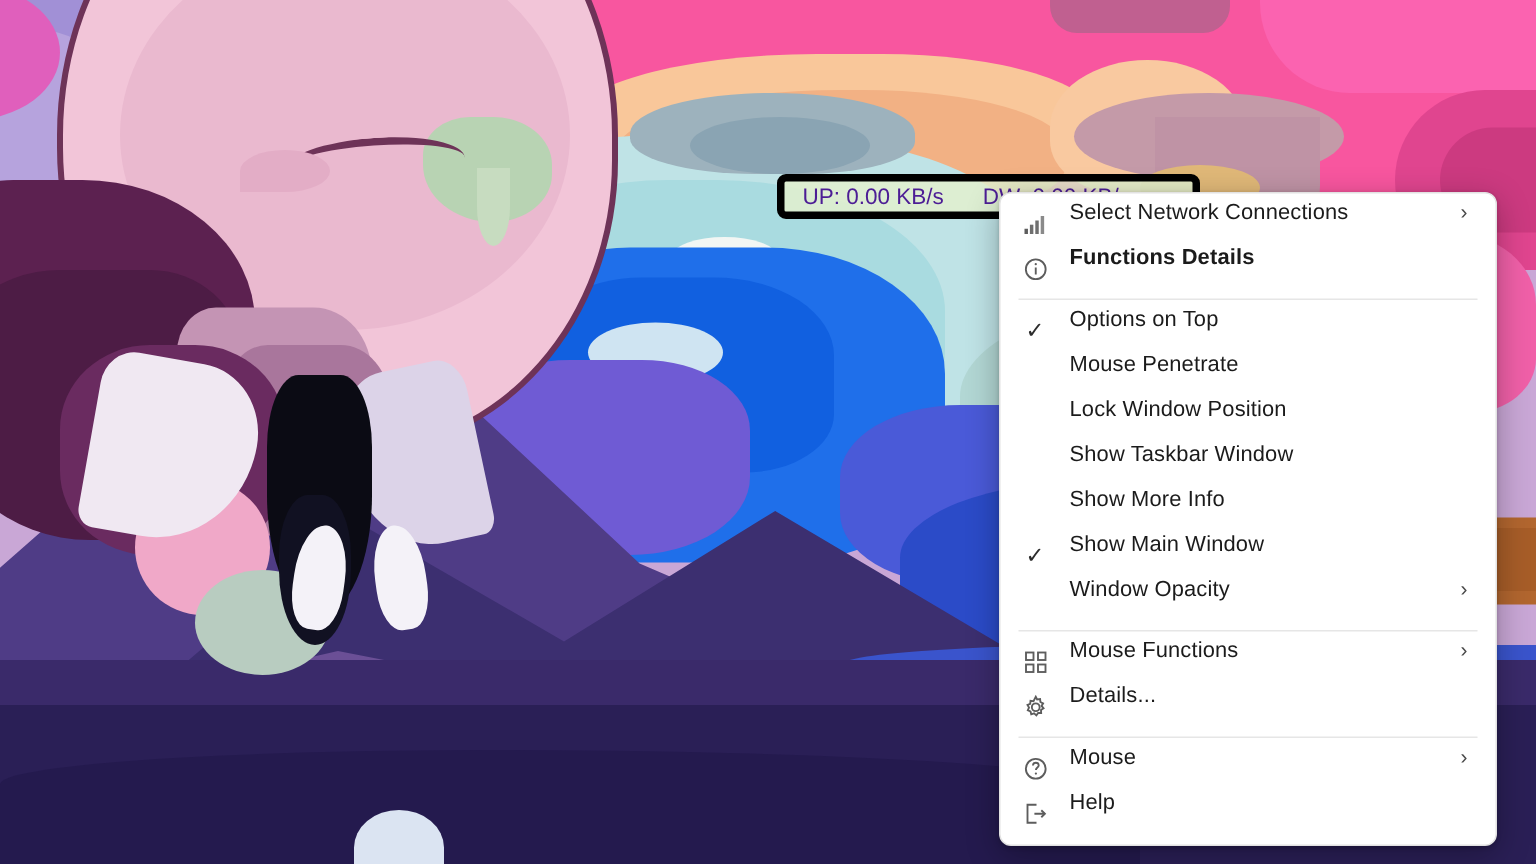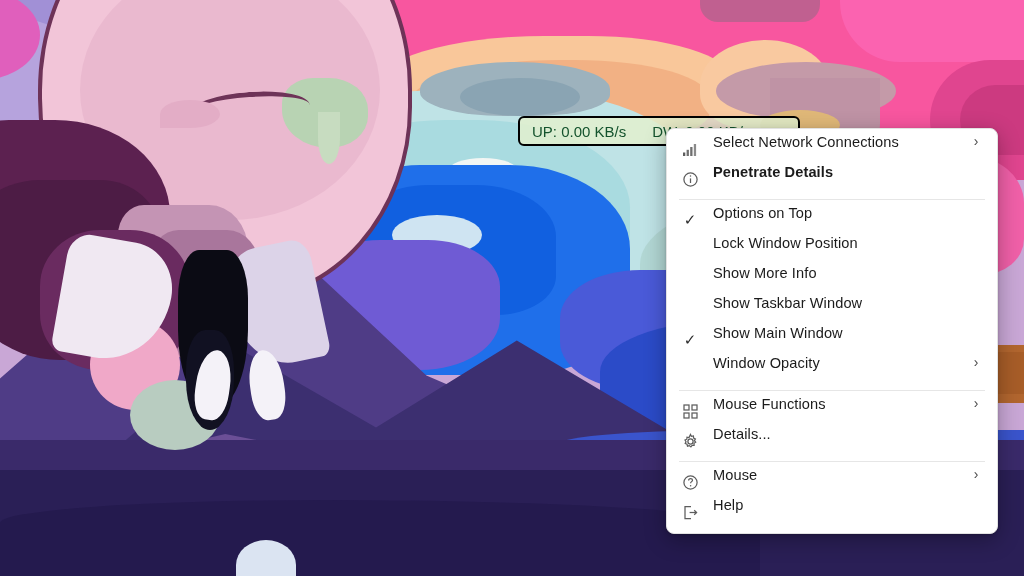--- a/index.html
+++ b/index.html
@@ -98,26 +98,26 @@
   .char-pinkblob{left:90px; top:320px;  width:90px;  height:90px;  background:#f0a8c8; border-radius:50%;}
   .char-whiteblob{left:86px;top:300px;  width:70px;  height:70px;  background:#f7f0f4; border-radius:50%;}
   .char-sage  { left:130px; top:380px;  width:90px;  height:70px;  background:#b8ccc0; border-radius:50%;}
 
   
   #speed-widget {
     position: absolute;
     left: 518px; top: 116px;
     width: 282px; height: 30px;
     background: rgba(226,240,206,0.86);
-    border: 2px solid #000000;
+    border: 5px solid #000000;
     border-radius: 6px;
     display: flex; align-items: center;
     padding: 0 12px;
     gap: 26px;
-    color: #14532d;
+    color: #4c1d95;
     font-size: 15px;
     white-space: nowrap;
     overflow: hidden;
   }
 
   
   #context-menu {
     position: absolute;
     left: 666px; top: 128px;
     width: 332px;
@@ -258,44 +258,49 @@
       <div class="menu-item">
         <span class="mi-gutter">
           <span>
             <svg width="17" height="17" viewBox="0 0 17 17" fill="none" stroke="#5d5d5d" stroke-width="1.25">
               <circle cx="8.5" cy="8.5" r="6.6"></circle>
               <line x1="8.5" y1="7.4" x2="8.5" y2="12"></line>
               <circle cx="8.5" cy="5.1" r="0.75" fill="#5d5d5d" stroke="none"></circle>
             </svg>
           </span>
         </span>
-        <span class="mi-label bold">Penetrate Details</span>
+        <span class="mi-label bold">Functions Details</span>
         <span class="mi-arrow"></span>
       </div>
       <div class="menu-sep"></div>
       <div class="menu-item">
         <span class="mi-gutter">
           <span class="mi-check">✓</span>
         </span>
         <span class="mi-label">Options on Top</span>
         <span class="mi-arrow"></span>
       </div>
       <div class="menu-item">
         <span class="mi-gutter"></span>
+        <span class="mi-label">Mouse Penetrate</span>
+        <span class="mi-arrow"></span>
+      </div>
+      <div class="menu-item">
+        <span class="mi-gutter"></span>
         <span class="mi-label">Lock Window Position</span>
         <span class="mi-arrow"></span>
       </div>
       <div class="menu-item">
         <span class="mi-gutter"></span>
+        <span class="mi-label">Show Taskbar Window</span>
+        <span class="mi-arrow"></span>
+      </div>
+      <div class="menu-item">
+        <span class="mi-gutter"></span>
         <span class="mi-label">Show More Info</span>
-        <span class="mi-arrow"></span>
-      </div>
-      <div class="menu-item">
-        <span class="mi-gutter"></span>
-        <span class="mi-label">Show Taskbar Window</span>
         <span class="mi-arrow"></span>
       </div>
       <div class="menu-item">
         <span class="mi-gutter">
           <span class="mi-check">✓</span>
         </span>
         <span class="mi-label">Show Main Window</span>
         <span class="mi-arrow"></span>
       </div>
       <div class="menu-item">

